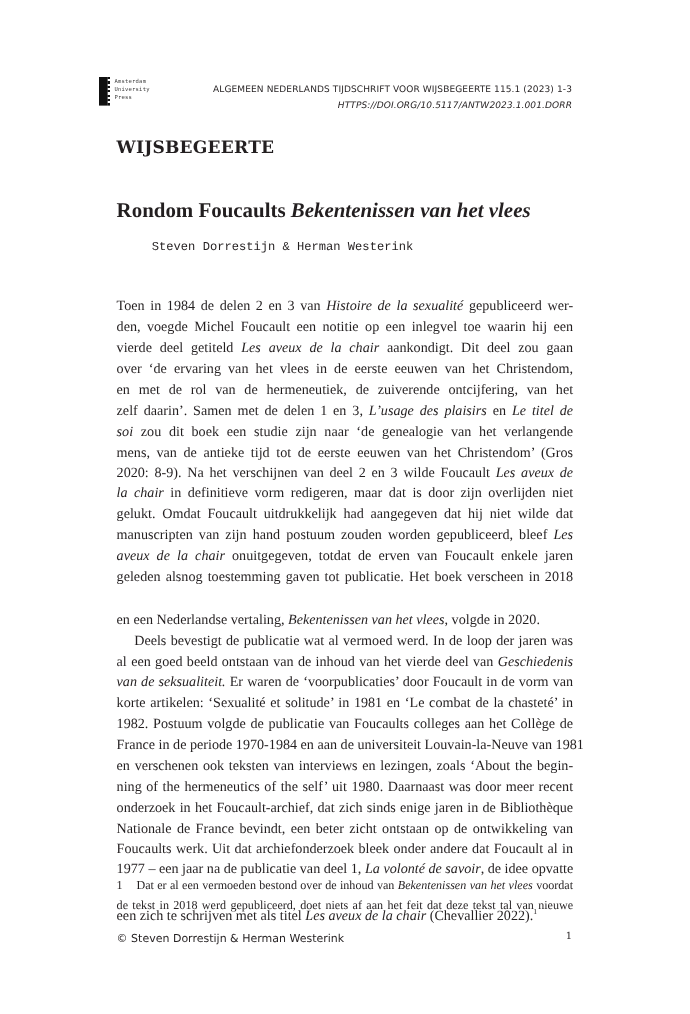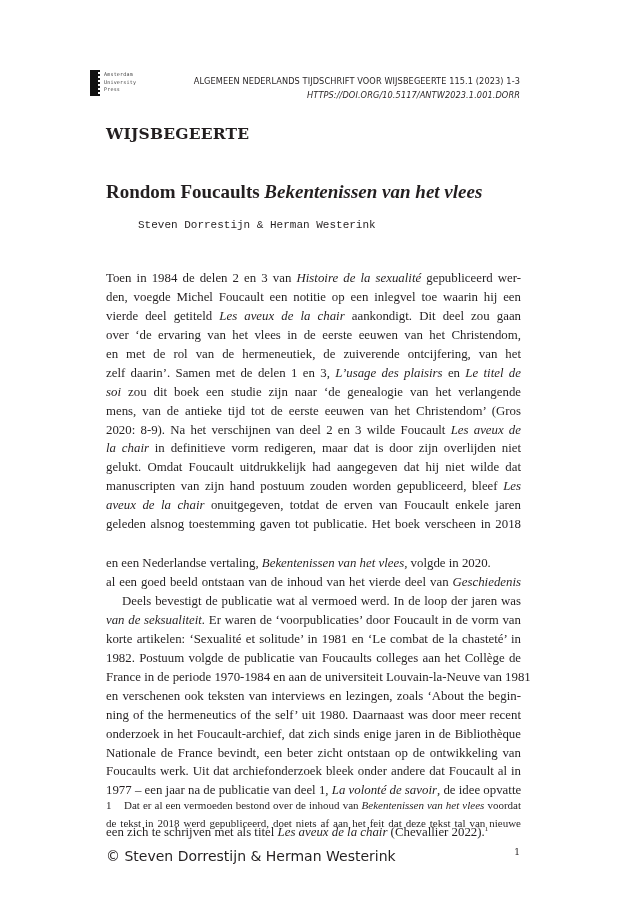--- a/index.html
+++ b/index.html
@@ -26,21 +26,21 @@
 
     .body-text { position: absolute; left: 106px; top: 269px; width: 415px; font-family: Liberation Serif, serif; font-size: 12.85px; line-height: 18.95px; color: #231f20; }
     .body-text .line { display: block; text-align: justify; text-align-last: justify; white-space: nowrap; height: 18.95px; overflow: visible; }
     .body-text .line.last { text-align-last: left; margin-top: 20px; }
     .body-text .line.indent { padding-left: 16px; }
 
     .fn-area { position: absolute; left: 106px; top: 796px; width: 415px; font-family: "Liberation Serif", serif; font-size: 11px; line-height: 18px; color: #231f20; }
     .fn-area .line { display: block; text-align: justify; text-align-last: justify; white-space: nowrap; }
     .fn-num { display: inline-block; width: 18px; }
 
-    .footer-left { position: absolute; left: 106px; top: 848px; font-family: "DejaVu Sans", sans-serif; font-size: 14px; color: #231f20; }
+    .footer-left { position: absolute; left: 106px; top: 848px; font-family: "DejaVu Sans", sans-serif; font-size: 10px; color: #231f20; }
     .footer-right { position: absolute; right: 107px; top: 847px; font-family: "DejaVu Serif", serif; font-size: 9px; color: #231f20; }
   </style>
 </head>
 <body>
 
 <div class="page">
 
   <div class="logo">
     <div class="logo-bar"></div>
     <div class="logo-text">
@@ -70,22 +70,22 @@
       <span class="line"><span>zelf daarin’. Samen met de delen 1 en 3, </span><i>L’usage des plaisirs</i><span> en </span><i>Le titel de</i></span>
       <span class="line"><i>soi</i><span> zou dit boek een studie zijn naar ‘de genealogie van het verlangende</span></span>
       <span class="line"><span>mens, van de antieke tijd tot de eerste eeuwen van het Christendom’ (Gros</span></span>
       <span class="line"><span>2020: 8-9). Na het verschijnen van deel 2 en 3 wilde Foucault </span><i>Les aveux de</i></span>
       <span class="line"><i>la chair</i><span> in definitieve vorm redigeren, maar dat is door zijn overlijden niet</span></span>
       <span class="line"><span>gelukt. Omdat Foucault uitdrukkelijk had aangegeven dat hij niet wilde dat</span></span>
       <span class="line"><span>manuscripten van zijn hand postuum zouden worden gepubliceerd, bleef </span><i>Les</i></span>
       <span class="line"><i>aveux de la chair</i><span> onuitgegeven, totdat de erven van Foucault enkele jaren</span></span>
       <span class="line"><span>geleden alsnog toestemming gaven tot publicatie. Het boek verscheen in 2018</span></span>
       <span class="line last"><span>en een Nederlandse vertaling, </span><i>Bekentenissen van het vlees</i><span>, volgde in 2020.</span></span>
+      <span class="line indent"><span>Deels bevestigt de publicatie wat al vermoed werd. In de loop der jaren was</span></span>
       <span class="line"><span>al een goed beeld ontstaan van de inhoud van het vierde deel van </span><i>Geschiedenis</i></span>
-      <span class="line indent"><span>Deels bevestigt de publicatie wat al vermoed werd. In de loop der jaren was</span></span>
       <span class="line"><i>van de seksualiteit.</i><span> Er waren de ‘voorpublicaties’ door Foucault in de vorm van</span></span>
       <span class="line"><span>korte artikelen: ‘Sexualité et solitude’ in 1981 en ‘Le combat de la chasteté’ in</span></span>
       <span class="line"><span>1982. Postuum volgde de publicatie van Foucaults colleges aan het Collège de</span></span>
       <span class="line"><span>France in de periode 1970-1984 en aan de universiteit Louvain-la-Neuve van 1981</span></span>
       <span class="line"><span>en verschenen ook teksten van interviews en lezingen, zoals ‘About the begin-</span></span>
       <span class="line"><span>ning of the hermeneutics of the self’ uit 1980. Daarnaast was door meer recent</span></span>
       <span class="line"><span>onderzoek in het Foucault-archief, dat zich sinds enige jaren in de Bibliothèque</span></span>
       <span class="line"><span>Nationale de France bevindt, een beter zicht ontstaan op de ontwikkeling van</span></span>
       <span class="line"><span>Foucaults werk. Uit dat archiefonderzoek bleek onder andere dat Foucault al in</span></span>
       <span class="line"><span>1977 – een jaar na de publicatie van deel 1, </span><i>La volonté de savoir</i><span>, de idee opvatte</span></span>

